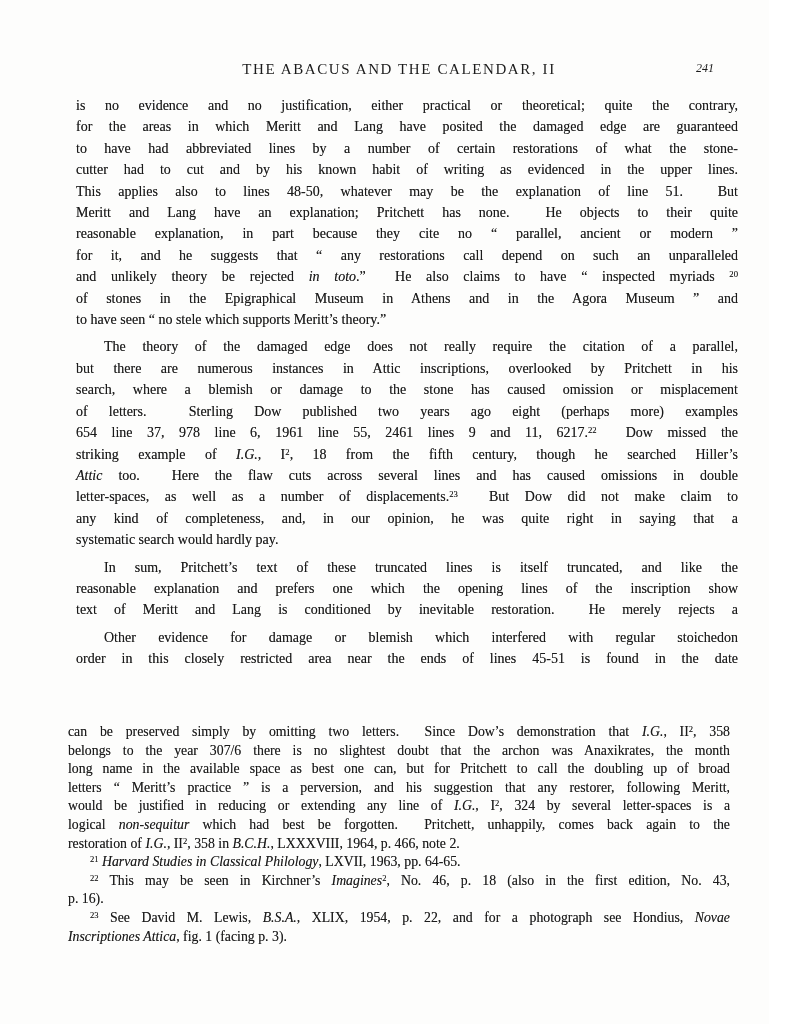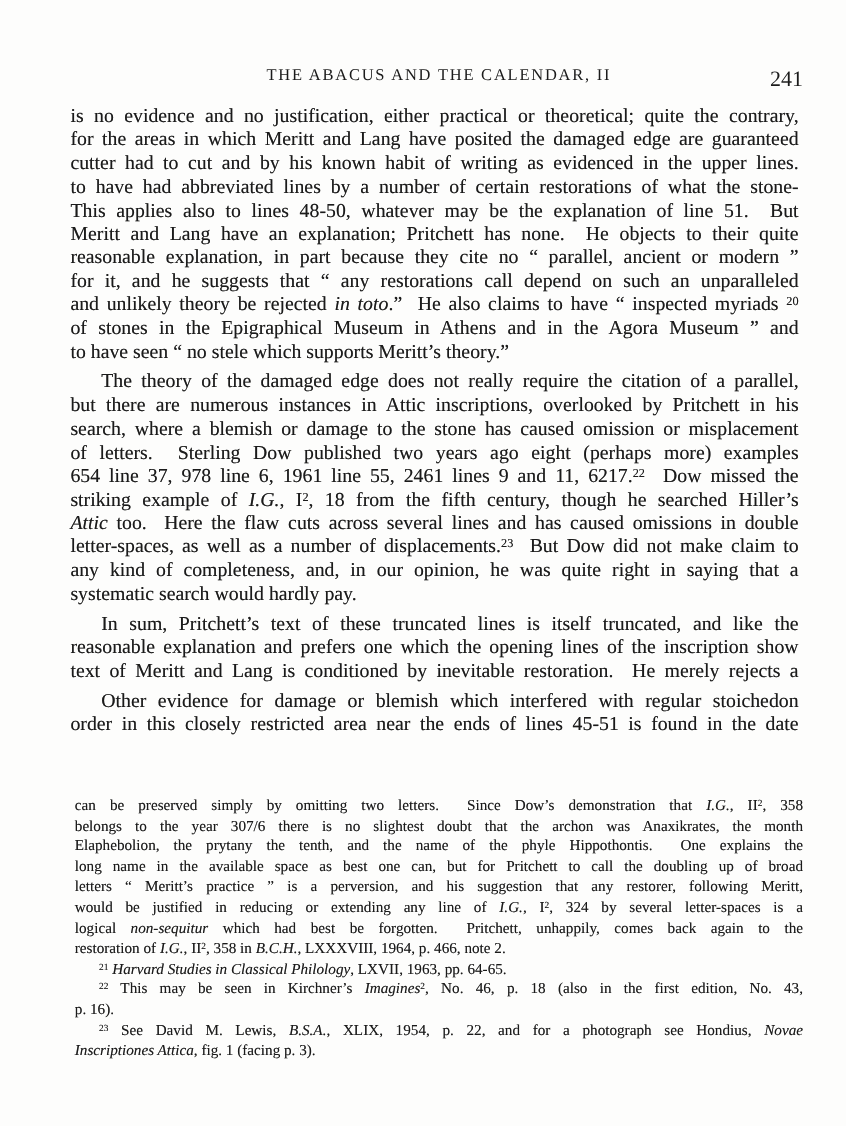--- a/index.html
+++ b/index.html
@@ -27,31 +27,32 @@
   .running-title {
     position: absolute;
     left: 0; right: 0;
     text-align: center;
     font-size: 15px;
     letter-spacing: 1.6px;
     white-space: nowrap;
   }
   .running-page-number {
     position: absolute;
-    right: 0;
+    right: 16px;
     top: 0;
-    font-size: 20px;
+    font-size: 12px;
+    font-style: italic;
   }
   
   .body-text {
     position: absolute;
     top: 95px;
-    left: 64px;
+    left: 76px;
     width: 662px;
-    font-size: 18px;
+    font-size: 14px;
     line-height: 21.4px;
     text-shadow: 0 0 0.4px rgba(20,20,20,0.55);
   }
   .body-paragraph + .body-paragraph { margin-top: 6px; font-family: Liberation Serif, serif; }
   .body-paragraph.indent > .tline:first-child { text-indent: 28px; }
   
   .footnotes {
     position: absolute;
     top: 723px;
     left: 68px;
@@ -83,22 +84,22 @@
 
   <div class="running-head">
     <div class="running-title">THE ABACUS AND THE CALENDAR, II</div>
     <div class="running-page-number">241</div>
   </div>
 
   <div class="body-text">
       <div class="body-paragraph">
         <div class="tline">is no evidence and no justification, either practical or theoretical; quite the contrary,</div>
         <div class="tline">for the areas in which Meritt and Lang have posited the damaged edge are guaranteed</div>
+        <div class="tline">to have had abbreviated lines by a number of certain restorations of what the stone-</div>
         <div class="tline">cutter had to cut and by his known habit of writing as evidenced in the upper lines.</div>
-        <div class="tline">to have had abbreviated lines by a number of certain restorations of what the stone-</div>
         <div class="tline">This applies also to lines 48-50, whatever may be the explanation of line 51.&nbsp; But</div>
         <div class="tline">Meritt and Lang have an explanation; Pritchett has none.&nbsp; He objects to their quite</div>
         <div class="tline">reasonable explanation, in part because they cite no “ parallel, ancient or modern ”</div>
         <div class="tline">for it, and he suggests that “ any restorations call depend on such an unparalleled</div>
         <div class="tline">and unlikely theory be rejected <i>in toto</i>.”&nbsp; He also claims to have “ inspected myriads <sup>20</sup></div>
         <div class="tline">of stones in the Epigraphical Museum in Athens and in the Agora Museum ” and</div>
         <div class="tline loose">to have seen “ no stele which supports Meritt’s theory.”</div>
       </div>
       <div class="body-paragraph indent">
         <div class="tline">The theory of the damaged edge does not really require the citation of a parallel,</div>
@@ -120,21 +121,20 @@
       <div class="body-paragraph indent">
         <div class="tline">Other evidence for damage or blemish which interfered with regular stoichedon</div>
         <div class="tline">order in this closely restricted area near the ends of lines 45-51 is found in the date</div>
       </div>
     </div>
 
   <div class="footnotes">
       <div class="footnote-paragraph">
         <div class="tline">can be preserved simply by omitting two letters.&nbsp; Since Dow’s demonstration that <i>I.G.</i>, II<sup>2</sup>, 358</div>
         <div class="tline">belongs to the year 307/6 there is no slightest doubt that the archon was Anaxikrates, the month</div>
-        <div class="tline">Elaphebolion, the prytany the tenth, and the name of the phyle Hippothontis.&nbsp; One explains the</div>
         <div class="tline">long name in the available space as best one can, but for Pritchett to call the doubling up of broad</div>
         <div class="tline">letters “ Meritt’s practice ” is a perversion, and his suggestion that any restorer, following Meritt,</div>
         <div class="tline">would be justified in reducing or extending any line of <i>I.G.</i>, I<sup>2</sup>, 324 by several letter-spaces is a</div>
         <div class="tline">logical <i>non-sequitur</i> which had best be forgotten.&nbsp; Pritchett, unhappily, comes back again to the</div>
         <div class="tline loose">restoration of <i>I.G.</i>, II<sup>2</sup>, 358 in <i>B.C.H.</i>, LXXXVIII, 1964, p. 466, note 2.</div>
       </div>
       <div class="footnote-paragraph indent">
         <div class="tline loose"><sup>21</sup> <i>Harvard Studies in Classical Philology</i>, LXVII, 1963, pp. 64-65.</div>
       </div>
       <div class="footnote-paragraph indent">

